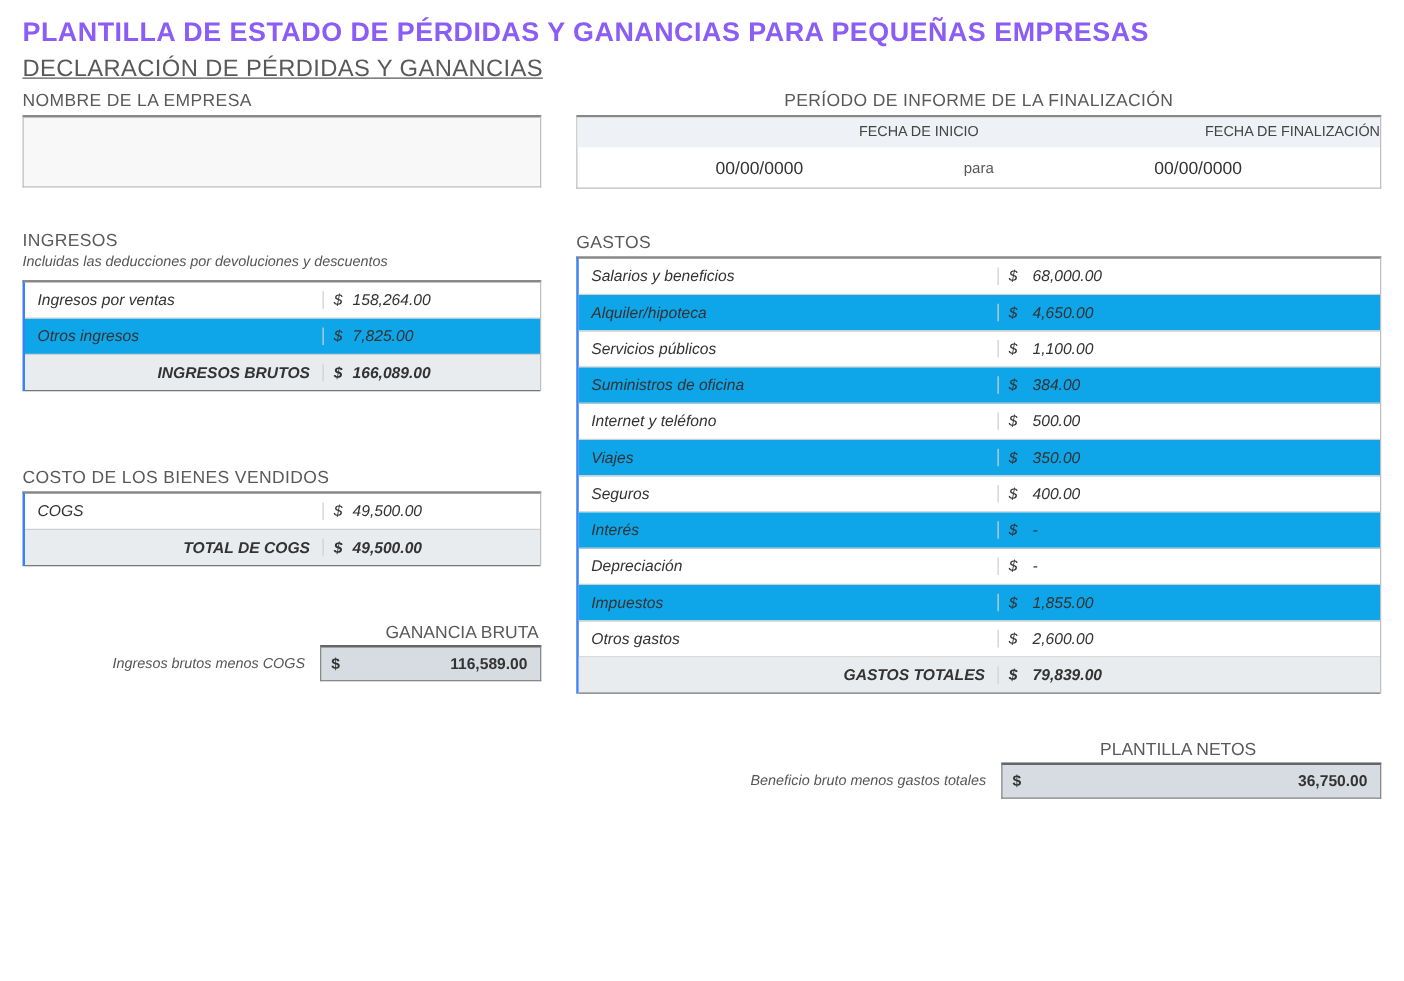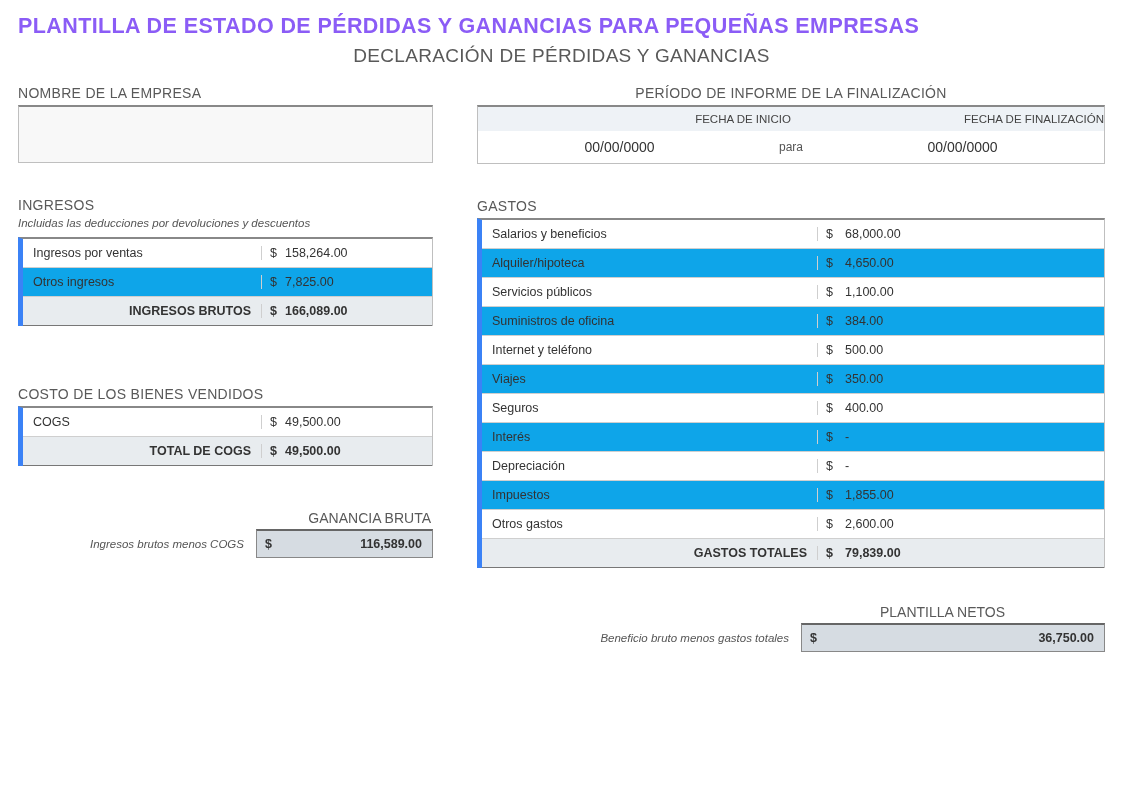--- a/index.html
+++ b/index.html
@@ -13,29 +13,30 @@
     font-size: 12.5px;
   }
   .title {
     color: #8b5cf6;
     font-weight: bold;
     font-size: 21.5px;
     letter-spacing: 0.4px;
     margin-bottom: 6px;
   }
   .subtitle {
-    text-align: center;
+    text-align: left;
     font-size: 19px;
     color: #595959;
     letter-spacing: 0.3px;
-    margin-bottom: 18px;
+    margin-bottom: 5px;
+    text-decoration: underline;
   }
   .columns {
     display: flex;
-    gap: 44px;
+    gap: 28px;
   }
   .left-col { width: 415px; }
   .right-col { flex: 1; }
   .section-label {
     font-size: 14px;
     color: #595959;
     letter-spacing: 0.3px;
     margin-bottom: 4px;
   }
   .empty-box {
@@ -67,22 +68,23 @@
   .period-row .para { width: 60px; text-align: center; font-size: 12px; color: #555; }
   .block { margin-top: 34px; }
   .note {
     font-style: italic;
     font-size: 11.5px;
     color: #555;
     margin: 4px 0 8px 0;
   }
   .tbl {
     border-top: 2px solid #888;
-    border-left: 5px solid #3b82f6;
+    border-left: 2px solid #3b82f6;
     border-right: 1px solid #bfbfbf;
+    font-style: italic;
   }
   .row {
     display: flex;
     border-bottom: 1px solid #cfcfcf;
     min-height: 29px;
     align-items: center;
   }
   .row .label {
     padding: 6px 10px;
     flex: 0 0 auto;

